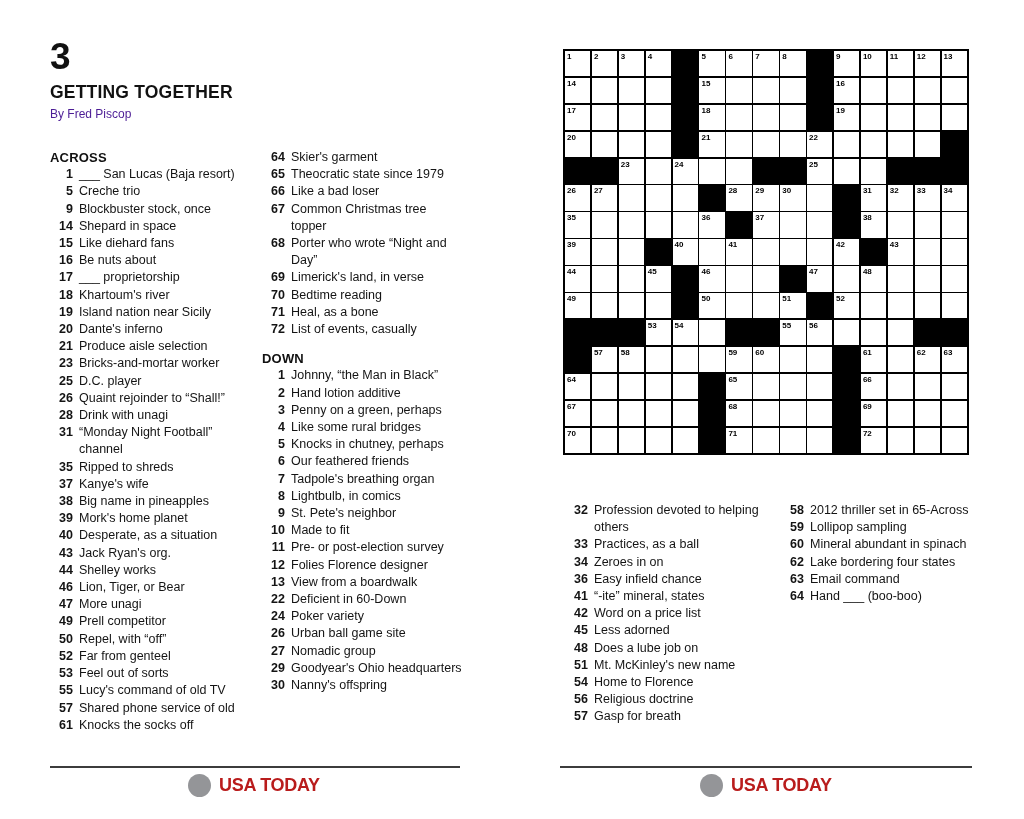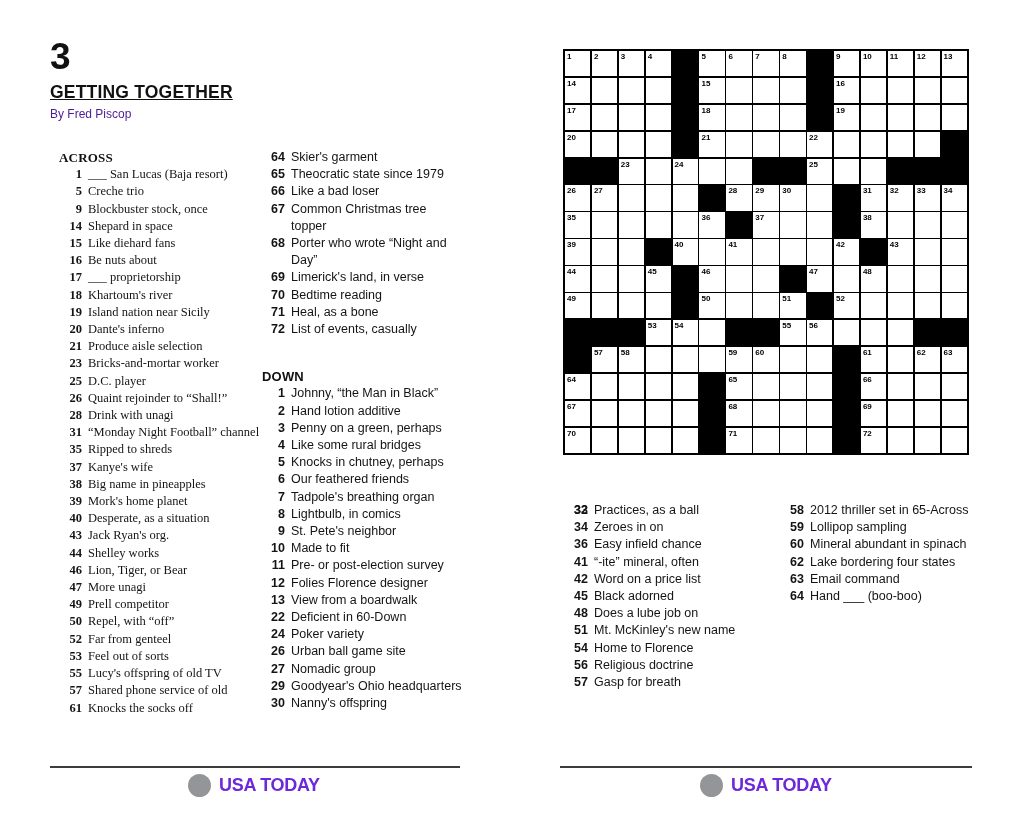--- a/index.html
+++ b/index.html
@@ -6,37 +6,37 @@
   body{
     width:1024px;height:819px;background:#ffffff;
     font-family:"Liberation Sans", sans-serif;color:#111;
     position:relative;overflow:hidden;
   }
   .canvas{position:absolute;inset:0;background:#fff;}
 
   
   .title-block{position:absolute;left:50px;top:38px;}
   .puzzle-number{font-size:37px;font-weight:900;line-height:1;letter-spacing:0;}
-  .puzzle-title{font-size:17.5px;font-weight:800;margin-top:7px;letter-spacing:.2px;text-decoration:underline;}
+  .puzzle-title{font-size:17.5px;font-weight:800;margin-top:7px;letter-spacing:.2px;}
   .byline{font-size:12px;margin-top:4px;color:#4c1d95;}
 
   
   .clue-col{position:absolute;}
   .clue-col ol{list-style:none;margin:0;padding:0;}
   .clue-col li{
     position:relative;padding-left:29px;
     font-size:12.5px;line-height:17.2px;color:#141414;
   }
   .clue-col li .num{
     position:absolute;left:0;top:0;width:23px;text-align:right;font-weight:700;
   }
   .section-header{font-size:13px;font-weight:800;line-height:17.2px;margin:0;letter-spacing:.2px;}
-  #col-a{left:59px;top:149px;width:206px;font-family:Liberation Serif, serif;}
+  #col-a{left:50px;top:149px;width:206px;}
   #col-b{left:262px;top:149px;width:201px;}
-  #col-b .down-hdr{margin-top:30px;}
+  #col-b .down-hdr{margin-top:12px;}
   #col-c{left:565px;top:502px;width:214px;}
   #col-d{left:781px;top:502px;width:205px;}
 
   
   .grid{
     position:absolute;left:563px;top:49px;
     width:402px;height:402px;
     display:grid;
     grid-template-columns:repeat(15,1fr);
     grid-template-rows:repeat(15,1fr);
@@ -51,21 +51,21 @@
 
   
   .footer-rule{position:absolute;height:1.5px;background:#3c3c3c;top:766px;}
   #rule-left{left:50px;width:410px;}
   #rule-right{left:560px;width:412px;}
   .brand{position:absolute;top:774px;display:flex;align-items:center;}
   #brand-left{left:188px;}
   #brand-right{left:700px;}
   .brand .dot{width:23px;height:23px;border-radius:50%;}
   .brand .brand-text{
-    margin-left:8px;font-size:18px;font-weight:900;letter-spacing:-.3px;color:#6d28d9;
+    margin-left:8px;font-size:18px;font-weight:900;letter-spacing:-.3px;color:#b91c1c;
   }
 </style>
 </head>
 <body>
 
 <div class="canvas">
 
   <div class="title-block">
     <div class="puzzle-number">3</div>
     <div class="puzzle-title">GETTING TOGETHER</div>
@@ -97,21 +97,21 @@
         <li><span class="num">39</span><span class="txt">Mork's home planet</span></li>
         <li><span class="num">40</span><span class="txt">Desperate, as a situation</span></li>
         <li><span class="num">43</span><span class="txt">Jack Ryan's org.</span></li>
         <li><span class="num">44</span><span class="txt">Shelley works</span></li>
         <li><span class="num">46</span><span class="txt">Lion, Tiger, or Bear</span></li>
         <li><span class="num">47</span><span class="txt">More unagi</span></li>
         <li><span class="num">49</span><span class="txt">Prell competitor</span></li>
         <li><span class="num">50</span><span class="txt">Repel, with “off”</span></li>
         <li><span class="num">52</span><span class="txt">Far from genteel</span></li>
         <li><span class="num">53</span><span class="txt">Feel out of sorts</span></li>
-        <li><span class="num">55</span><span class="txt">Lucy's offspring of old TV</span></li>
+        <li><span class="num">55</span><span class="txt">Lucy's command of old TV</span></li>
         <li><span class="num">57</span><span class="txt">Shared phone service of old</span></li>
         <li><span class="num">61</span><span class="txt">Knocks the socks off</span></li>
       </ol>
   </div>
 
   <div class="clue-col" id="col-b">
     <ol>
         <li><span class="num">64</span><span class="txt">Skier's garment</span></li>
         <li><span class="num">65</span><span class="txt">Theocratic state since 1979</span></li>
         <li><span class="num">66</span><span class="txt">Like a bad loser</span></li>
@@ -519,27 +519,27 @@
       <div class="cell">
         <span class="cnum">72</span>
       </div>
       <div class="cell"></div>
       <div class="cell"></div>
       <div class="cell"></div>
     </div>
 
   <div class="clue-col" id="col-c">
     <ol>
-        <li><span class="num">32</span></li>
+        <li><span class="num">32</span><span class="txt">Profession devoted to helping others</span></li>
         <li><span class="num">33</span><span class="txt">Practices, as a ball</span></li>
         <li><span class="num">34</span><span class="txt">Zeroes in on</span></li>
         <li><span class="num">36</span><span class="txt">Easy infield chance</span></li>
-        <li><span class="num">41</span><span class="txt">“-ite” mineral, often</span></li>
+        <li><span class="num">41</span><span class="txt">“-ite” mineral, states</span></li>
         <li><span class="num">42</span><span class="txt">Word on a price list</span></li>
-        <li><span class="num">45</span><span class="txt">Black adorned</span></li>
+        <li><span class="num">45</span><span class="txt">Less adorned</span></li>
         <li><span class="num">48</span><span class="txt">Does a lube job on</span></li>
         <li><span class="num">51</span><span class="txt">Mt. McKinley's new name</span></li>
         <li><span class="num">54</span><span class="txt">Home to Florence</span></li>
         <li><span class="num">56</span><span class="txt">Religious doctrine</span></li>
         <li><span class="num">57</span><span class="txt">Gasp for breath</span></li>
       </ol>
   </div>
 
   <div class="clue-col" id="col-d">
     <ol>

